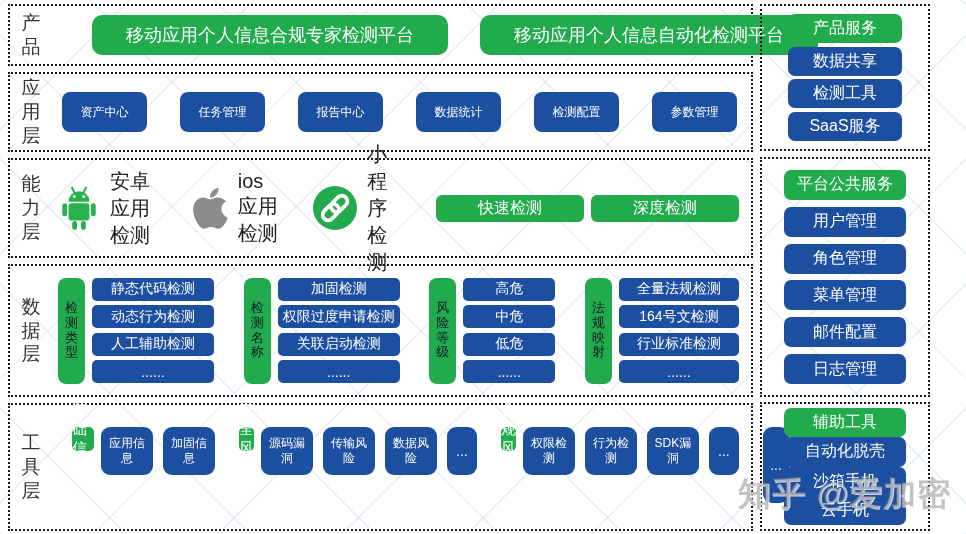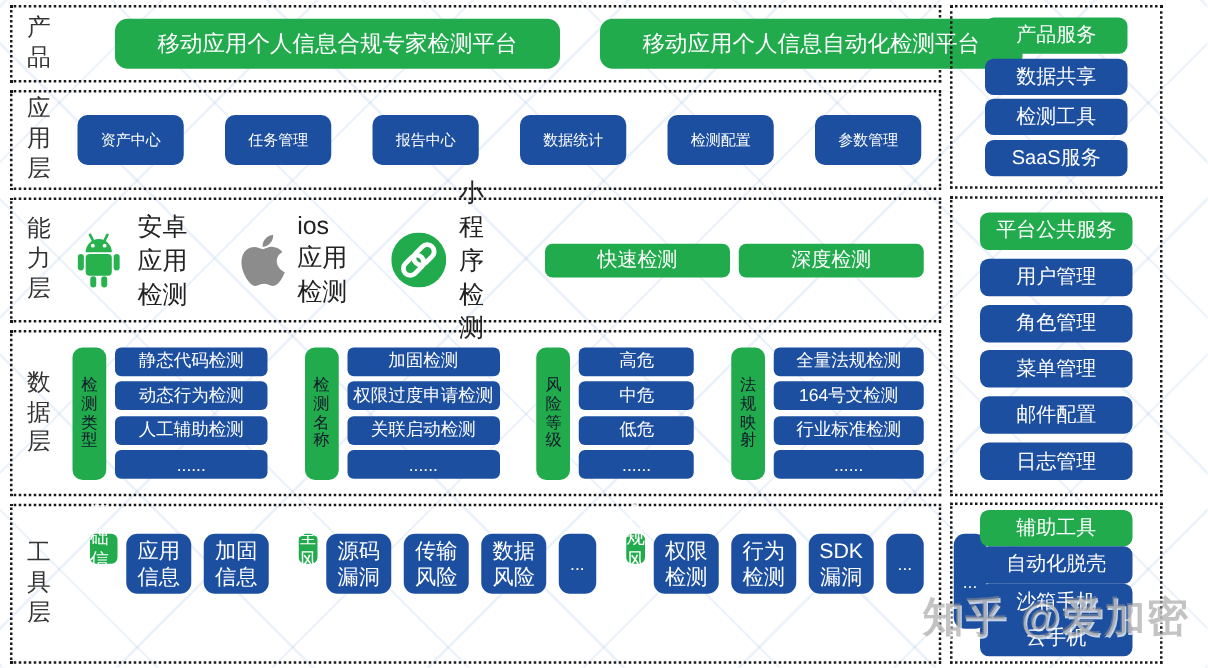--- a/index.html
+++ b/index.html
@@ -68,21 +68,21 @@
   .btn.dsm { height: 23px; font-size: 14px; border-radius: 5px; padding: 0 4px; }
   .dcol.g1 { width: 122px; } .dcol.g2 { width: 122px; }
   .dcol.g3 { width: 92px;  } .dcol.g4 { width: 120px; }
 
   
   .tool-content { flex: 1; display: flex; align-items: flex-start; gap: 24px; padding: 0 14px 0 28px; margin-top: -4px; }
   .tgroup { display: flex; flex-direction: row; gap: 7px; }
   .theader { height: 24px; background: #21ab4d; color: #fff; border-radius: 5px;
              font-size: 15px; display: flex; align-items: center; justify-content: center; }
   .trow { display: flex; gap: 10px; }
-  .btn.t2 { width: 52px; height: 48px; border-radius: 9px; font-size: 17px;
+  .btn.t2 { width: 52px; height: 48px; border-radius: 9px; font-size: 12px;
             line-height: 1.25; padding: 0 5px; word-break: break-all; white-space: normal; }
   .btn.tdots { width: 30px; height: 48px; border-radius: 9px; font-size: 14px; }
   .btn.tmore { width: 33px; height: 76px; border-radius: 9px; font-size: 14px; margin-left: auto; }
 
   
   .sidebox {
     position: absolute; left: 760px; width: 170px;
     border: 2px dotted #1a1a1a;
     display: flex; flex-direction: column; align-items: center;
     justify-content: space-evenly; padding: 4px 0;

